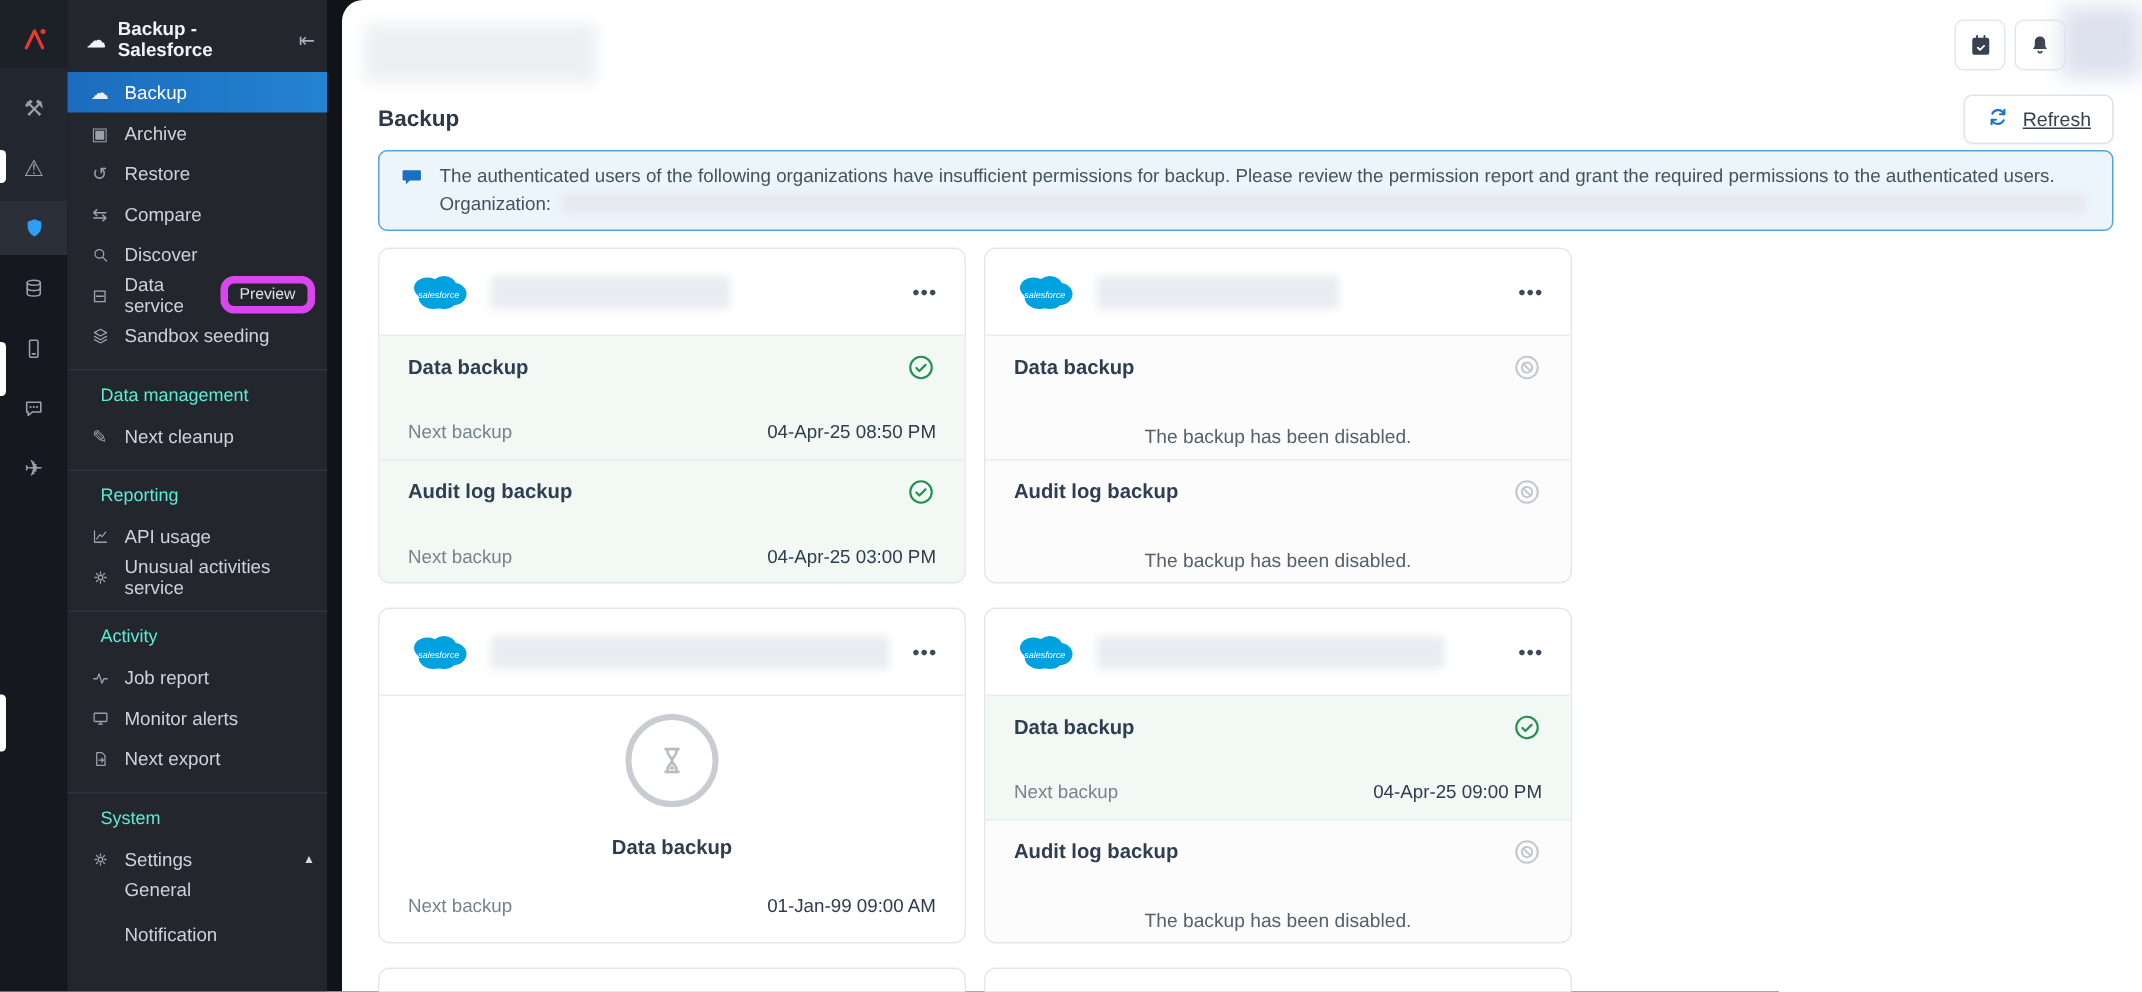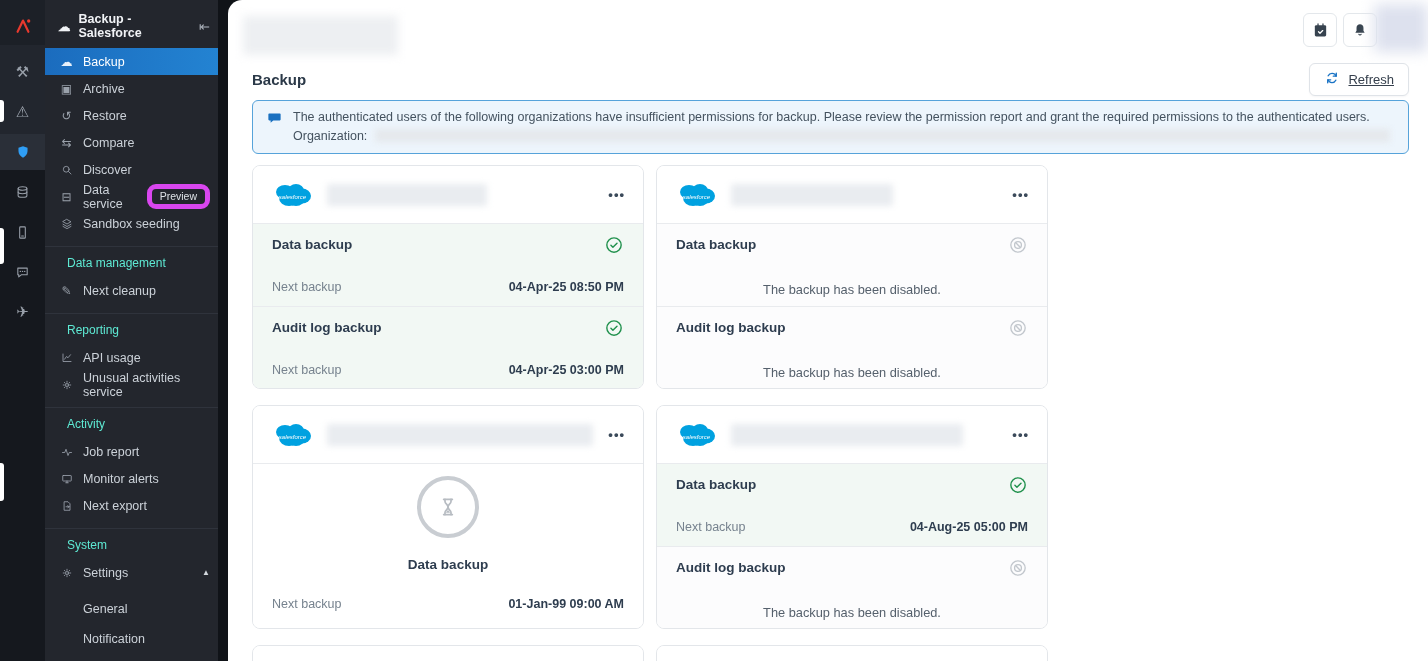--- a/index.html
+++ b/index.html
@@ -25,21 +25,21 @@
   .collapse { color:#aab0b9; font-size:13px; background:none; border:none; cursor:pointer; }
   .nav-item { height:27px; display:flex; align-items:center; gap:9px; padding:0 8px 0 14px;
               color:#ccd2d9; font-size:12.5px; cursor:pointer; }
   .nav-item .ic { width:15px; display:flex; justify-content:center; color:#9aa1ab; font-size:12px; flex:0 0 15px;}
   .nav-item.active { background:linear-gradient(90deg,#1b6cbe,#2383d2); color:#fff; }
   .nav-item.active .ic { color:#e8f1fa; }
   .nav-group + .nav-group { border-top:1px solid #2f333c; margin-top:9px; padding-top:2px; }
   .group-label { height:28px; line-height:28px; padding-left:22px; color:#5eead4; font-size:12px; }
   .badge { border:5px solid #d946ef; color:#dde1e6; border-radius:9px; font-size:10.5px; padding:1px 8px 2px; margin-left:4px; }
   .chev { margin-left:auto; color:#d3d8de; font-size:8px; }
-  .nav-child { height:30px; display:flex; align-items:flex-end; padding-left:38px; color:#ccd2d9; font-size:12.5px; cursor:pointer; }
+  .nav-child { height:30px; display:flex; align-items:flex-start; padding-left:38px; color:#ccd2d9; font-size:12.5px; cursor:pointer; }
   .nav-child:first-of-type { margin-top:8px; }
 
   
   .main { position:absolute; left:228px; top:0; right:0; bottom:0; background:#fff; border-top-left-radius:14px; z-index:2; }
   .blur-block { background:#e9ecf0; filter:blur(3px); border-radius:2px; display:inline-block; }
   .title-blur { position:absolute; left:15px; top:16px; width:155px; height:39px; filter:blur(5px); background:#edeff2; }
   .top-actions { position:absolute; right:51px; top:13px; display:flex; gap:6px; }
   .icon-btn { width:34px; height:34px; background:#fff; border:1px solid #e3e7eb; border-radius:6px;
               display:flex; align-items:center; justify-content:center; cursor:pointer; }
   .avatar-blur { position:absolute; right:0; top:4px; width:54px; height:48px; background:#dde1ee; filter:blur(7px); }
@@ -68,21 +68,21 @@
           letter-spacing:1px; cursor:pointer; line-height:1; }
   .sec { flex:1; padding:13px 19px 0; position:relative; }
   .sec + .sec { border-top:1px solid #e9ebee; }
   .sec.on { background:#f2f8f4; }
   .sec.off { background:#fcfcfd; }
   .sec-top { display:flex; align-items:flex-start; }
   .sec-title { font-size:13.5px; font-weight:bold; color:#2e3d4f; }
   .sec-top .st-ic { margin-left:auto; margin-top:-2px; }
   .sec-row { display:flex; align-items:center; margin-top:21px; }
   .lbl { font-size:12.5px; color:#76828e; }
-  .val { margin-left:auto; font-size:12.5px; font-weight:bold; color:#2e3d4f; }
+  .val { margin-left:auto; font-size:12.5px; font-weight:normal; color:#2e3d4f; }
   .sec-msg { text-align:center; margin-top:23px; font-size:12.8px; color:#55606c; }
 
   .pend { flex:1; position:relative; display:flex; flex-direction:column; align-items:center; background:#fff; }
   .hour-circle { margin-top:12px; width:62px; height:62px; border:4px solid #c9cdd2; border-radius:50%;
                  display:flex; align-items:center; justify-content:center; }
   .pend-title { margin-top:19px; font-size:13.5px; font-weight:bold; color:#2e3d4f; }
   .pend-row { position:absolute; left:19px; right:19px; bottom:17px; display:flex; align-items:center; }
 
   svg.i { fill:none; stroke:currentColor; stroke-width:1.7; stroke-linecap:round; stroke-linejoin:round; }
 </style>
@@ -466,21 +466,21 @@
             <span class="sec-title">Data backup</span>
             <span class="st-ic">
               <svg width="20" height="20" viewBox="0 0 24 24" fill="none" stroke="#21914d" stroke-width="1.7" stroke-linecap="round" stroke-linejoin="round">
                   <circle cx="12" cy="12" r="8.6"></circle>
                   <path d="M8.3 12.4l2.4 2.4 4.9-4.9"></path>
                 </svg>
             </span>
           </div>
           <div class="sec-row">
             <span class="lbl">Next backup</span>
-            <span class="val">04-Aug-25 05:00 PM</span>
+            <span class="val">04-Apr-25 09:00 PM</span>
           </div>
         </div>
         <div class="sec off">
           <div class="sec-top">
             <span class="sec-title">Audit log backup</span>
             <span class="st-ic">
               <svg width="20" height="20" viewBox="0 0 24 24" fill="none" stroke="#c2c7cd" stroke-width="1.6" stroke-linecap="round">
                   <circle cx="12" cy="12" r="8.6"></circle>
                   <circle cx="12" cy="12" r="4.1"></circle>
                   <path d="M9.1 9.1l5.8 5.8"></path>

